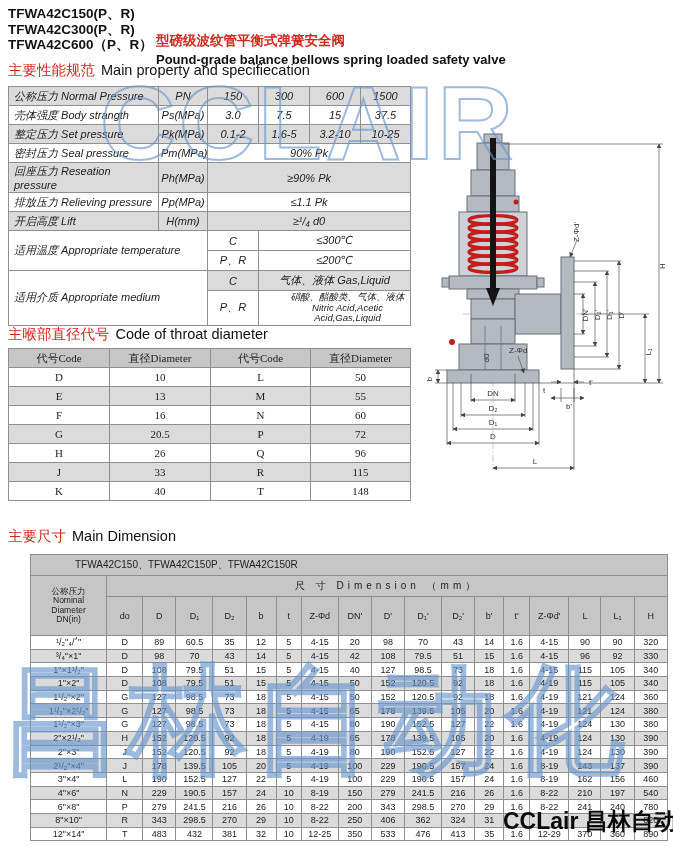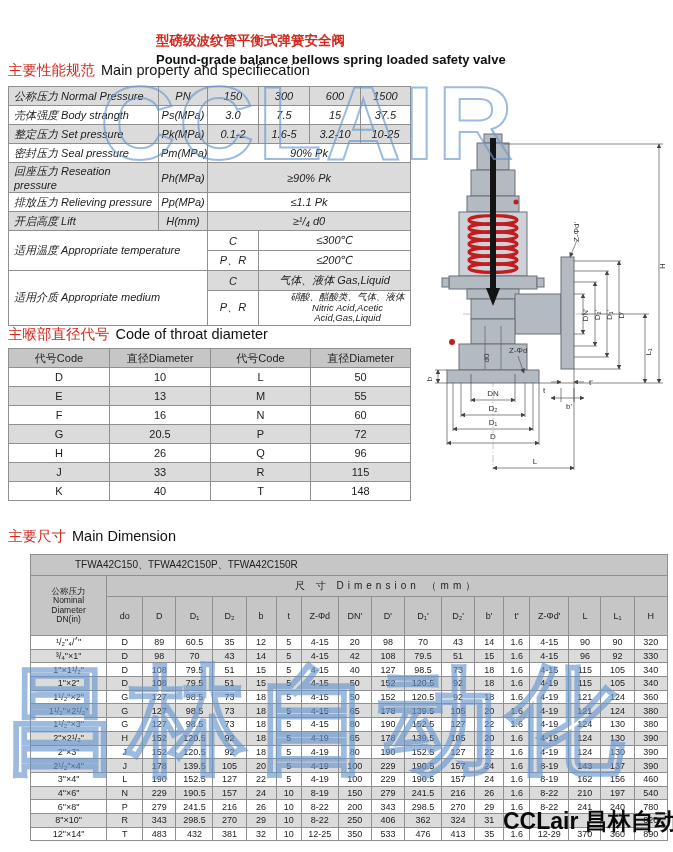--- a/index.html
+++ b/index.html
@@ -25,21 +25,21 @@
 
   
   .t1{left:8px;top:86px;width:402px;table-layout:fixed;font-style:italic;}
   .t1 tr{height:19px;}
   .t1 tr.sub{height:20px;}
   .t1 tr.tall{height:30px;}
   .t1 .lbl{text-align:left;padding-left:5px;}
   .t1 .small{font-size:9.5px;line-height:10.5px;padding-left:28px;}
 
   
-  .t2{left:8px;top:348px;width:402px;table-layout:fixed;}
+  .t2{left:8px;top:348px;width:402px;table-layout:fixed;font-family:Liberation Serif, serif;}
   .t2 tr{height:19px;}
   .t2 thead th{background:#c6c6c6;}
   .t2 tbody tr:nth-child(even){background:#dbdbdb;}
 
   
   .t3{left:30px;top:554px;width:638px;table-layout:fixed;}
   .t3 td,.t3 th{font-size:9px;padding:0 1px;}
   .t3 .series th{background:#c6c6c6;text-align:left;padding-left:44px;height:20px;font-size:10px;}
   .t3 .nominal{background:#c6c6c6;font-size:8.5px;line-height:9.5px;padding:0 12px;}
   .t3 .dimhdr{background:#c6c6c6;height:20px;font-size:10px;letter-spacing:4px;}
@@ -56,20 +56,25 @@
       -webkit-text-stroke:2px rgba(105,150,205,0.65);white-space:nowrap;}
   .wm-top{left:100px;top:64px;font-size:104px;letter-spacing:4px;}
   .wm-bottom{left:2px;top:642px;font-size:118px;letter-spacing:8px;}
   .brand{position:absolute;left:503px;top:806px;z-index:8;font-size:23px;font-weight:bold;color:#0a0a0a;white-space:nowrap;}
 </style>
 </head>
 <body>
 
 <div class="page">
 
+  <div class="models">
+    <div>TFWA42C150(P、R)</div>
+    <div>TFWA42C300(P、R)</div>
+    <div>TFWA42C600（P、R）</div>
+  </div>
   <div class="tblock">
     <div class="zh">型磅级波纹管平衡式弹簧安全阀</div>
     <div class="en">Pound-grade balance bellows spring loaded safety valve</div>
   </div>
 
   <div class="sec sec1">
     <span class="zh">主要性能规范</span><span class="en">Main property and specifiecation</span>
   </div>
   <div class="sec sec2">
     <span class="zh">主喉部直径代号</span><span class="en">Code of throat diameter</span>

